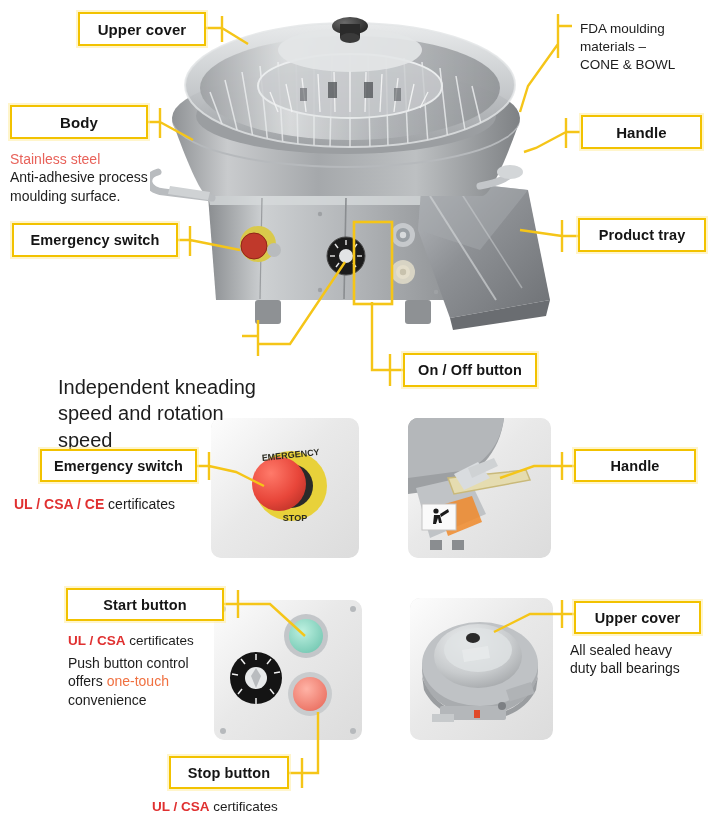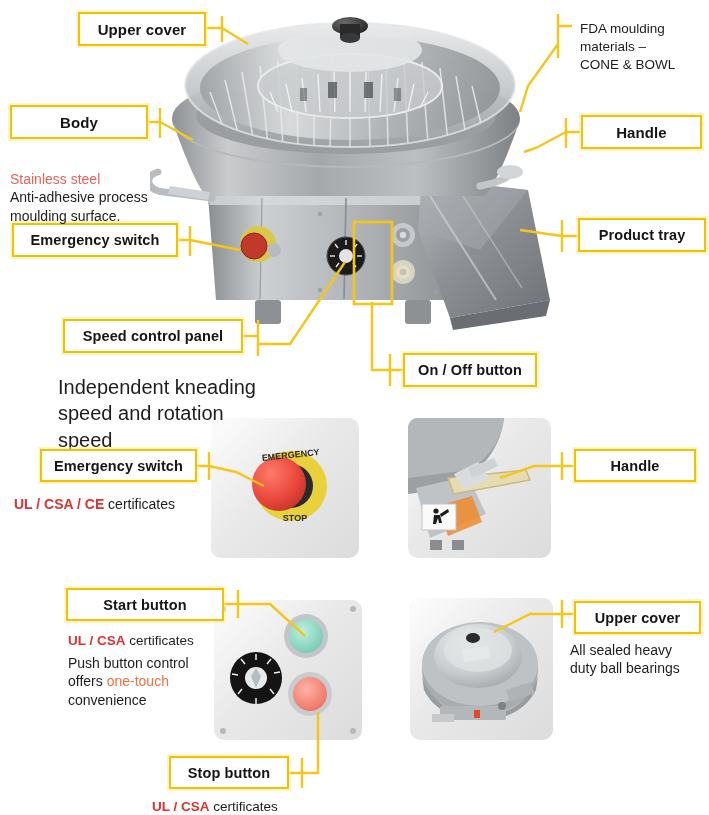--- a/index.html
+++ b/index.html
@@ -246,43 +246,40 @@
   </div>
 
   <div class="callout" style="left:10px; top:105px; width:138px; height:34px; font-size:15px;">
     <span>Body</span>
   </div>
 
   <div class="callout" style="left:12px; top:223px; width:166px; height:34px; font-size:14.5px;">
     <span>Emergency switch</span>
   </div>
 
-  <div class="callout" style="left:63px; top:319px; width:180px; height:34px; font-size:14.5px;">
-    <span>Speed control panel</span>
-  </div>
 
   <div class="callout" style="left:403px; top:353px; width:134px; height:34px; font-size:14.5px;text-align:center;">
     <span>On / Off button</span>
   </div>
 
   <div class="callout" style="left:581px; top:115px; width:121px; height:34px; font-size:15px;">
     <span>Handle</span>
   </div>
 
   <div class="callout" style="left:578px; top:218px; width:128px; height:34px; font-size:14.5px;">
     <span>Product tray</span>
   </div>
 
   <div class="note" style="left:580px; top:20px; width:126px; font-size:13.5px;">
     <div>FDA moulding</div>
     <div>materials –</div>
     <div>CONE &amp; BOWL</div>
   </div>
 
-  <div class="note" style="left:10px; top:150px; width:190px; font-size:14px;margin-top:20px;">
+  <div class="note" style="left:10px; top:150px; width:190px; font-size:14px;">
     <div class="hl">Stainless steel</div>
     <div>Anti-adhesive process</div>
     <div>moulding surface.</div>
   </div>
 
   <div class="note" style="left:58px; top:362px; width:210px; font-size:20px;margin-top:12px;">
     <div>Independent kneading</div>
     <div>speed and rotation speed</div>
   </div>
 

